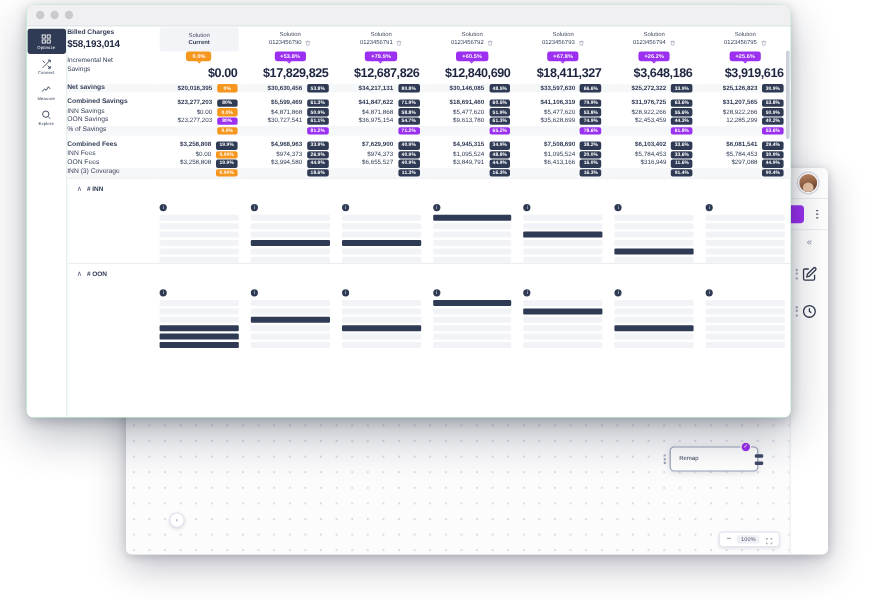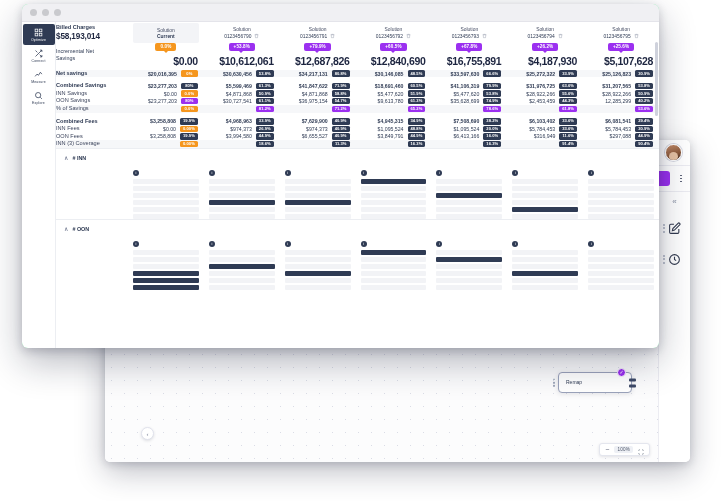--- a/index.html
+++ b/index.html
@@ -635,51 +635,51 @@
             <td>
               <div class="pillwrap">
                     <span class="pill orange arrow">0.0%</span>
                   </div>
               <div class="bigval">$0.00</div>
             </td>
             <td>
               <div class="pillwrap">
                     <span class="pill purple arrow">+53.8%</span>
                   </div>
-              <div class="bigval">$10,612,061</div>
+              <div class="bigval">$17,829,825</div>
             </td>
             <td>
               <div class="pillwrap">
                     <span class="pill purple arrow">+79.9%</span>
                   </div>
               <div class="bigval">$12,687,826</div>
             </td>
             <td>
               <div class="pillwrap">
                     <span class="pill purple arrow">+60.5%</span>
                   </div>
               <div class="bigval">$12,840,690</div>
             </td>
             <td>
               <div class="pillwrap">
                     <span class="pill purple arrow">+67.8%</span>
                   </div>
-              <div class="bigval">$16,755,891</div>
+              <div class="bigval">$18,411,327</div>
             </td>
             <td>
               <div class="pillwrap">
                     <span class="pill purple arrow">+26.2%</span>
                   </div>
-              <div class="bigval">$4,187,930</div>
+              <div class="bigval">$3,648,186</div>
             </td>
             <td>
               <div class="pillwrap">
                     <span class="pill purple arrow">+25.6%</span>
                   </div>
-              <div class="bigval">$5,107,628</div>
+              <div class="bigval">$3,919,616</div>
             </td>
           </tr>
 
           <tr class="sep-row">
                 <td colspan="8"></td>
               </tr>
 
           </tbody>
             <tbody id="rowbody">
               <tr class="drow band">

